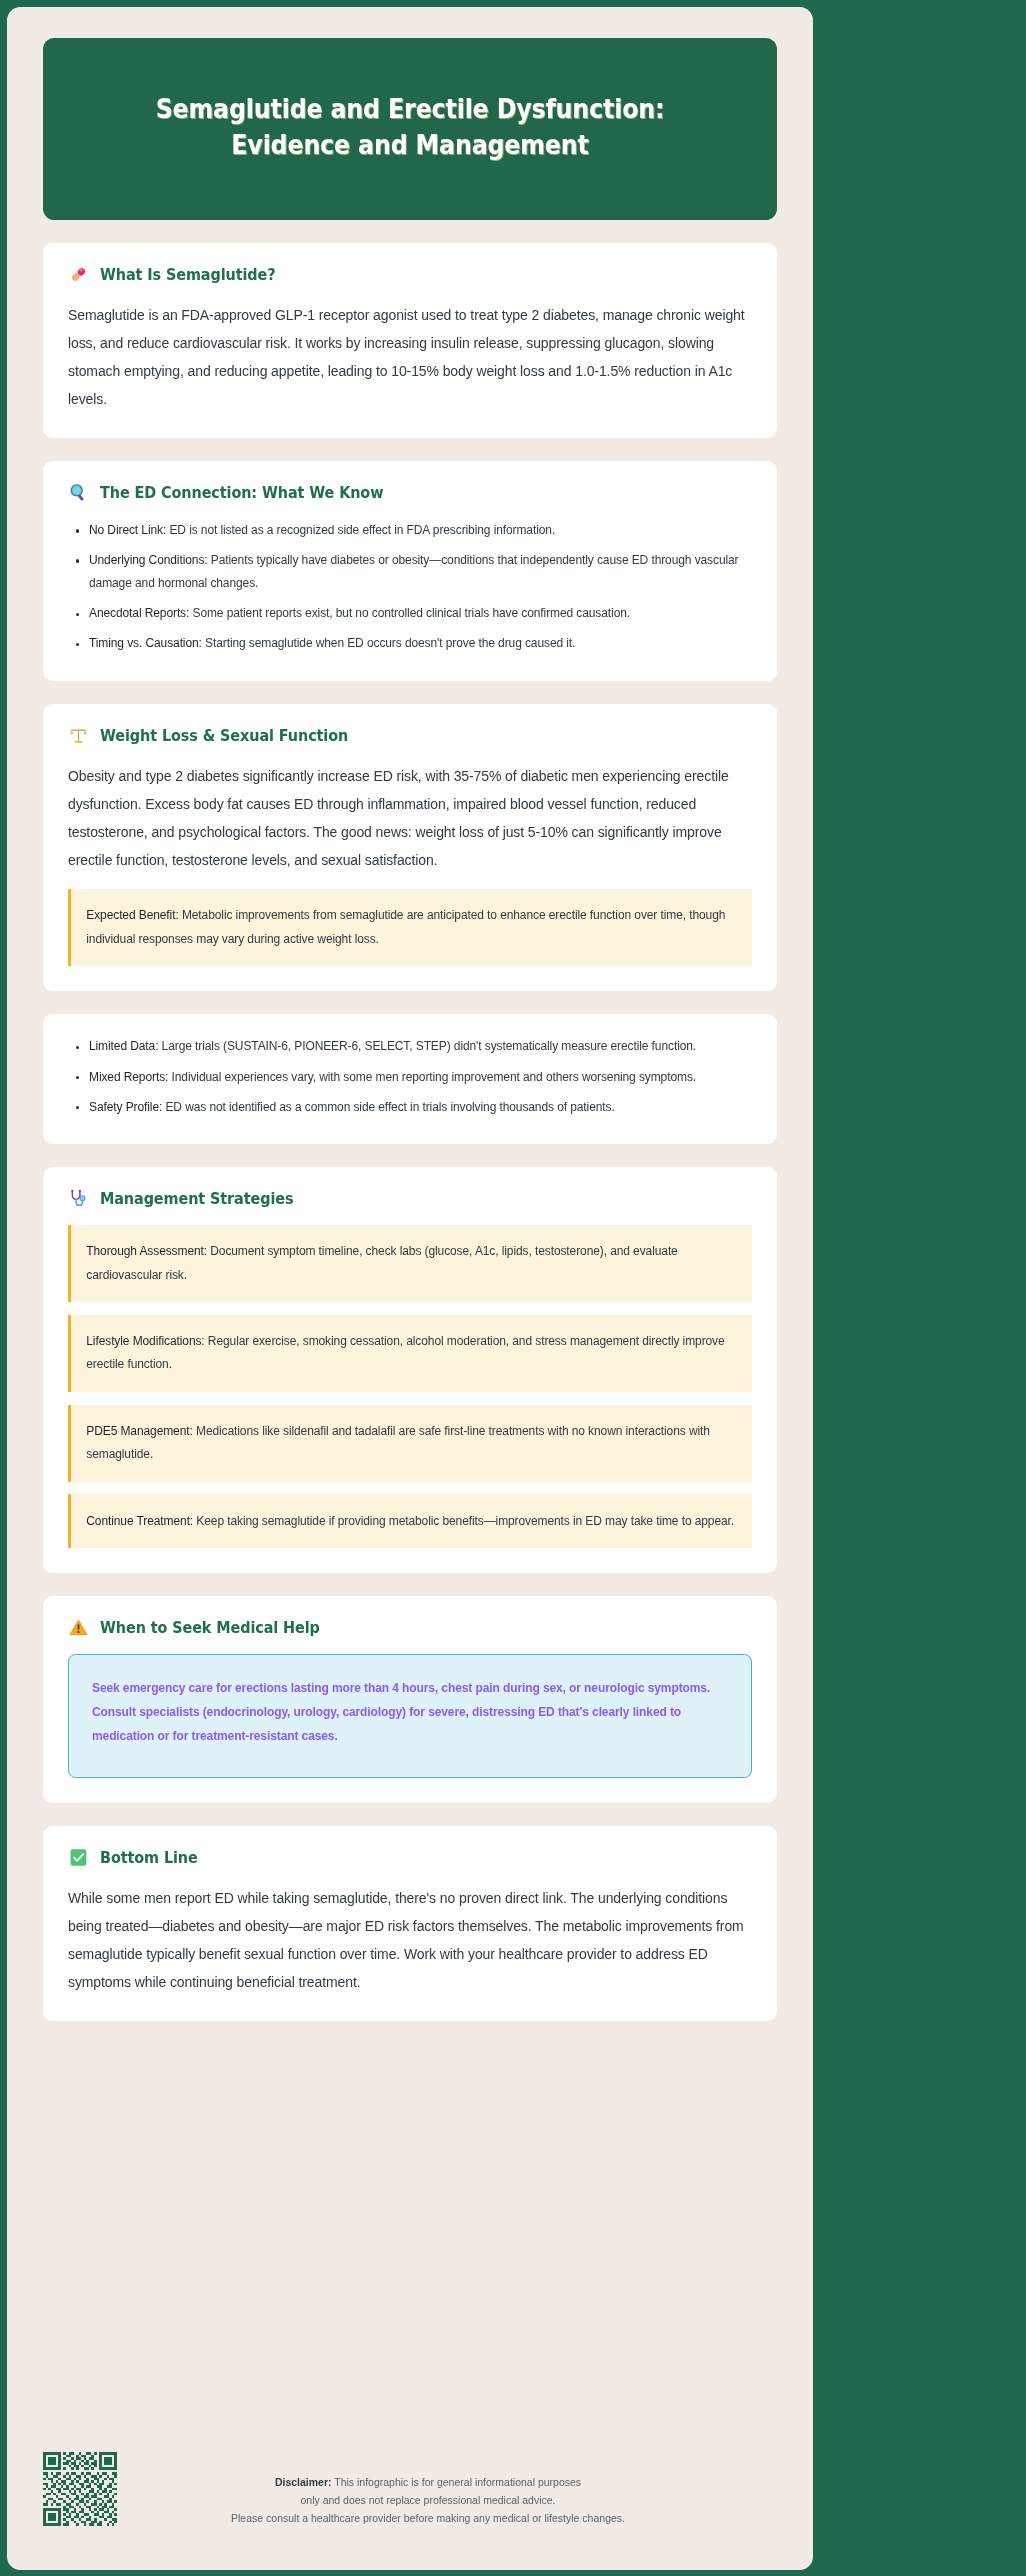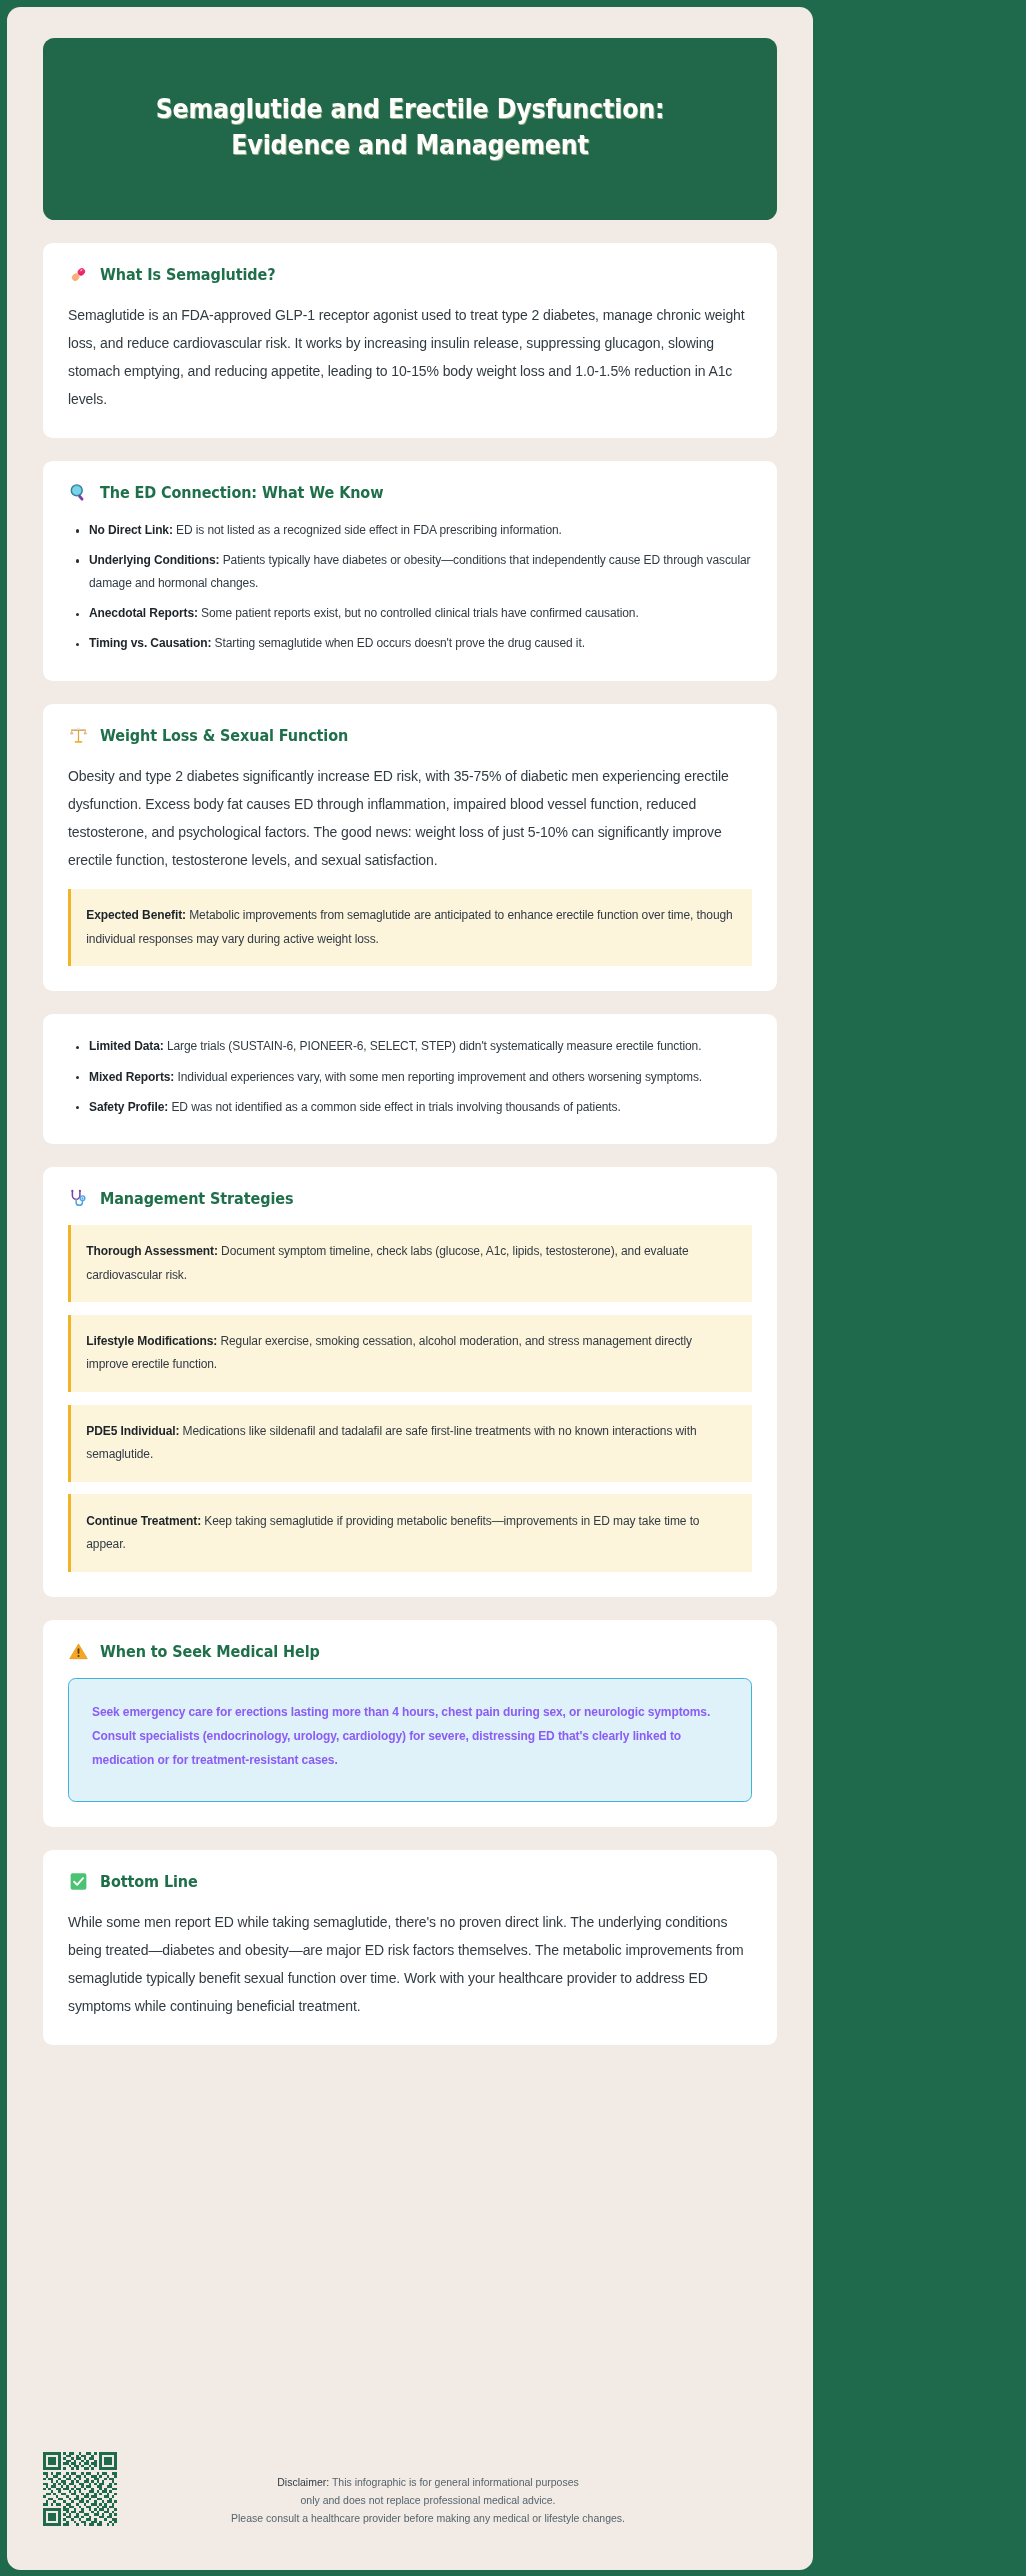--- a/index.html
+++ b/index.html
@@ -106,21 +106,21 @@
   ul.bullets li::before {
     content: "";
     position: absolute;
     left: 7.6px;
     top: 10.5px;
     width: 3.3px;
     height: 3.3px;
     border-radius: 50%;
     background: #2d2d2d;
   }
-  .lead { font-weight: 700; color: #1d2429; }
+  .lead { font-weight: 400; color: #1d2429; }
 
   
   .callout {
     background: #fdf4dc;
     border-left: 3.8px solid #f0b429;
     padding: 15.3px 17px 15.3px 15.3px;
     margin-top: 15.3px;
     color: #313b42;
     font-size: 12px;
     line-height: 1.95;
@@ -160,21 +160,21 @@
   }
   .disclaimer {
     flex: 1;
     text-align: center;
     color: #55646d;
     font-size: 10.5px;
     line-height: 1.75;
     padding-right: 57px;
     padding-top: 21px;
   }
-  .disclaimer b { color: #2f3d45; font-weight: 400; }
+  .disclaimer b { color: #2f3d45; font-weight: 700; }
 
   
   .ico-svg { display: block; width: 21px; height: 21px; }
 </style>
 </head>
 <body>
 
 <div class="page">
   <div class="sheet">
 
@@ -267,21 +267,21 @@
             <path d="M9.3 13 v3.2 a3.6 3.6 0 0 0 7.2 0 v-2.1" fill="none" stroke="#4fa3e3" stroke-width="1.7" stroke-linecap="round"></path>
             <circle cx="16.6" cy="11.6" r="2.6" fill="none" stroke="#4fa3e3" stroke-width="1.7"></circle>
             <circle cx="16.6" cy="11.6" r="1.1" fill="#4fa3e3"></circle>
           </svg>
         </span>
         <span class="card-title">Management Strategies</span>
       </div>
       <div class="strategy-list">
         <div class="callout"><span class="lead">Thorough Assessment:</span><span> Document symptom timeline, check labs (glucose, A1c, lipids, testosterone), and evaluate cardiovascular risk.</span></div>
         <div class="callout"><span class="lead">Lifestyle Modifications:</span><span> Regular exercise, smoking cessation, alcohol moderation, and stress management directly improve erectile function.</span></div>
-        <div class="callout"><span class="lead">PDE5 Individual:</span><span> Medications like sildenafil and tadalafil are safe first-line treatments with no known interactions with semaglutide.</span></div>
+        <div class="callout"><span class="lead">PDE5 Management:</span><span> Medications like sildenafil and tadalafil are safe first-line treatments with no known interactions with semaglutide.</span></div>
         <div class="callout"><span class="lead">Continue Treatment:</span><span> Keep taking semaglutide if providing metabolic benefits—improvements in ED may take time to appear.</span></div>
       </div>
     </div>
 
     <div class="card">
       <div class="card-head">
         <span class="card-icon">
           <svg class="ico-svg" viewBox="0 0 24 24">
             <path d="M12 3.4 L22 20.2 H2 Z" fill="#f5a623" stroke="#e09112" stroke-width="0.8" stroke-linejoin="round"></path>
             <rect x="11" y="8.4" width="2" height="6.2" rx="1" fill="#5a3a06"></rect>

